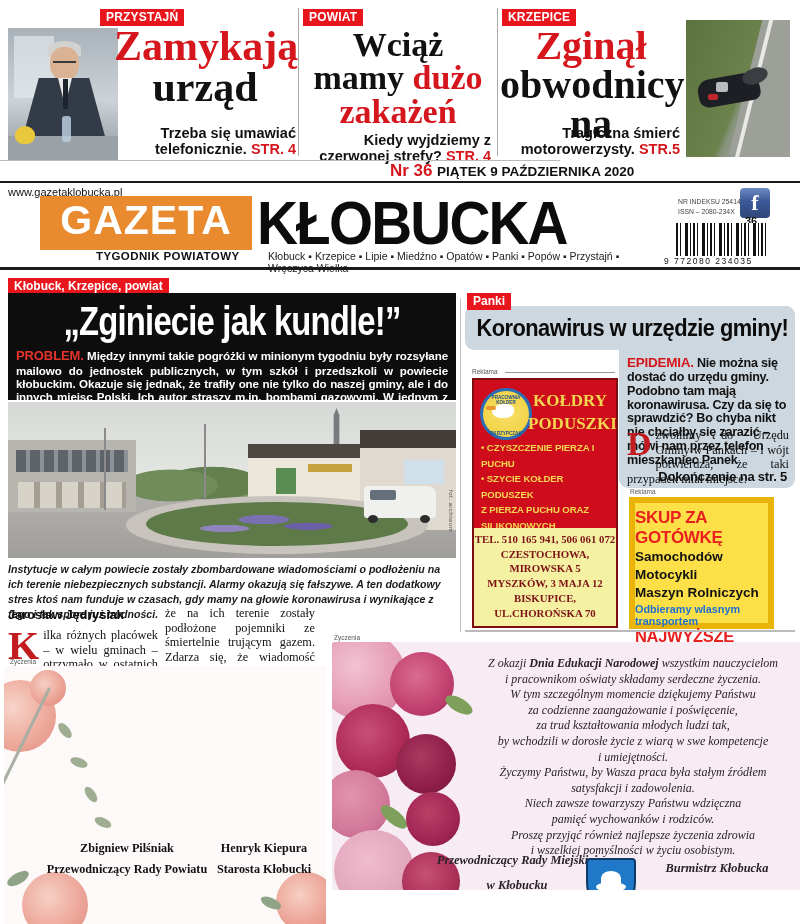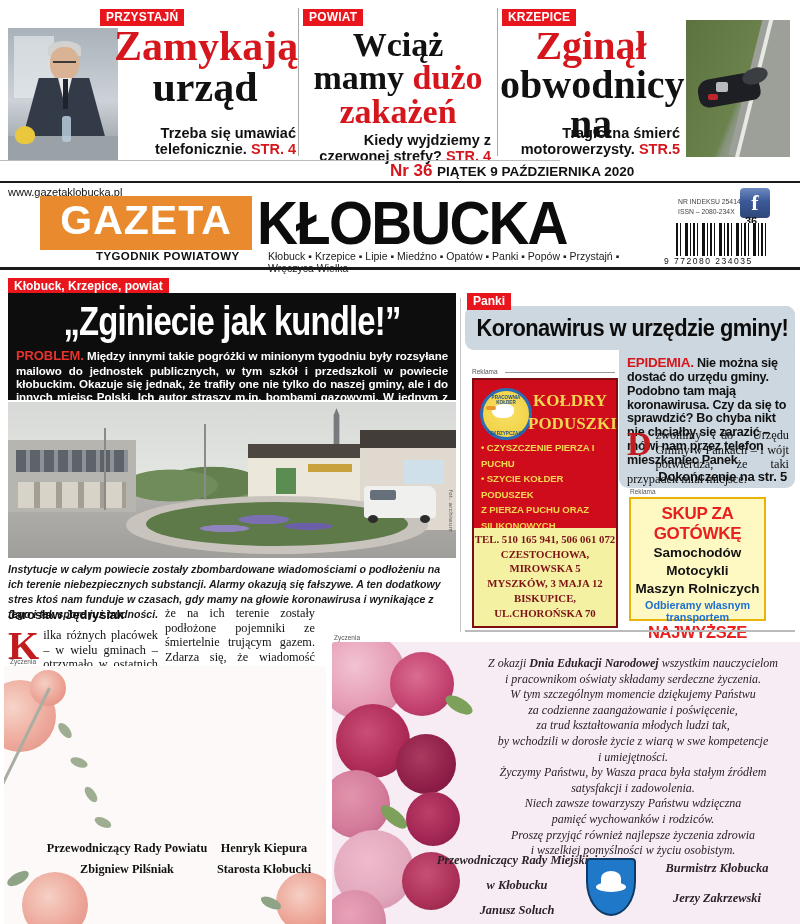--- a/index.html
+++ b/index.html
@@ -54,21 +54,21 @@
   .ad1-title{font-family:"Liberation Serif",serif;font-weight:bold;color:#f2d64f;font-size:17px;
              line-height:1.35;text-align:center;}
   .ad1-items{font-weight:bold;color:#f2d64f;font-size:9.6px;line-height:1.62;letter-spacing:-.1px;}
   .ad1-foot{background:#f4f1a3;font-family:"Liberation Serif",serif;font-weight:bold;color:#7c1216;
             font-size:10.8px;line-height:1.38;text-align:center;}
   .logo-circle{background:radial-gradient(circle at 50% 45%,#f8df6a,#f0cf3a);border:3px solid #2a6db5;
                border-radius:50%;}
   .logo-txt{font-size:4.6px;font-weight:bold;color:#1c4f8a;text-align:center;line-height:1.1;}
   .pelican{position:absolute;left:9px;top:13px;width:22px;height:14px;background:#fff;border-radius:60% 40% 50% 50%;}
   .pelican:before{content:"";position:absolute;left:-6px;top:2px;width:10px;height:4px;background:#e8962e;border-radius:2px;}
-  .ad2{background:#fef9c3;border:2px solid #eab308;text-align:center;}
+  .ad2{background:#fde047;border:6px solid #eab308;text-align:left;}
   .ad2-title{font-weight:bold;font-size:17px;color:#e8201f;letter-spacing:-.3px;}
   .ad2-items{font-weight:bold;font-size:13.5px;line-height:1.32;color:#121212;}
   .ad2-transport{font-weight:bold;font-size:10.8px;color:#1d6fd1;}
   .ad2-prices{font-weight:bold;font-size:16.5px;color:#e8201f;letter-spacing:-.3px;}
   .ad2-phone{font-weight:bold;font-size:20px;color:#1d6fd1;letter-spacing:.5px;}
   
   .cardL{background:#fcf9f8;}
   .cardR{background:#f7ecf3;}
   .cardL-txt{font-family:"Liberation Serif",serif;font-size:12.4px;line-height:1.76;text-align:center;color:#222;}
   .cardL-sig{font-family:"Liberation Serif",serif;font-weight:bold;font-size:12.2px;line-height:1.75;text-align:center;}
@@ -254,21 +254,21 @@
   <div class="abs ad2" style="left:629px;top:497px;width:133px;height:120px;">
     <div class="ad2-title" style="margin-top:5px;">SKUP ZA GOTÓWKĘ</div>
     <div class="ad2-items">Samochodów<br>Motocykli<br>Maszyn Rolniczych</div>
     <div class="ad2-transport" style="margin-top:2px;">Odbieramy wlasnym transportem</div>
     <div class="ad2-prices">NAJWYŻSZE CENY!!!</div>
     <div class="ad2-phone">TEL. 533 210 534</div>
   </div>
   <div class="abs hr-gray" style="left:465px;top:630px;width:330px;height:2px;"></div>
 
   <div class="abs smalllabel" style="left:334px;top:634px;">Życzenia</div>
-  <div class="abs cardR photo" style="left:332px;top:642px;width:468px;height:282px;">
+  <div class="abs cardR photo" style="left:332px;top:642px;width:468px;height:248px;">
     <div>
       <div class="rose" style="left:-14px;top:-10px;width:88px;height:88px;background:radial-gradient(circle at 42% 38%,#f2c3d2,#e59cb4 55%,#d07d99);"></div>
       <div class="rose" style="left:58px;top:10px;width:64px;height:64px;background:radial-gradient(circle at 42% 38%,#da6d90,#c2406e 60%,#9c2c55);"></div>
       <div class="leaf" style="left:112px;top:56px;width:30px;height:14px;transform:rotate(30deg);background:#7da05a;"></div>
       <div class="rose" style="left:4px;top:62px;width:74px;height:74px;background:radial-gradient(circle at 42% 38%,#c94f77,#ad2a56 60%,#821c41);"></div>
       <div class="leaf" style="left:70px;top:104px;width:34px;height:15px;transform:rotate(-18deg);background:#6f944e;"></div>
       <div class="rose" style="left:64px;top:92px;width:60px;height:60px;background:radial-gradient(circle at 42% 38%,#aa3a60,#8f1e48 60%,#6d1535);"></div>
       <div class="rose" style="left:-10px;top:128px;width:68px;height:68px;background:radial-gradient(circle at 42% 38%,#e294ac,#d37a9a 58%,#b95c80);"></div>
       <div class="leaf" style="left:46px;top:168px;width:32px;height:14px;transform:rotate(40deg);background:#7da05a;"></div>
       <div class="rose" style="left:74px;top:150px;width:54px;height:54px;background:radial-gradient(circle at 42% 38%,#bc3f67,#a12553 60%,#7c1a3e);"></div>
@@ -297,22 +297,22 @@
       <div class="leaf" style="left:52px;top:60px;width:18px;height:9px;transform:rotate(50deg);"></div>
       <div class="leaf" style="left:66px;top:92px;width:18px;height:9px;transform:rotate(20deg);"></div>
       <div class="leaf" style="left:78px;top:124px;width:18px;height:9px;transform:rotate(55deg);"></div>
       <div class="leaf" style="left:90px;top:152px;width:18px;height:9px;transform:rotate(25deg);"></div>
       <div class="rose" style="left:18px;bottom:-14px;width:66px;height:66px;background:radial-gradient(circle at 40% 38%,#f6d0c5,#eda89b 55%,#de8a7f);"></div>
       <div class="leaf" style="left:2px;bottom:40px;width:24px;height:11px;transform:rotate(-30deg);background:#8fa386;"></div>
       <div class="rose" style="right:-10px;bottom:-8px;width:60px;height:60px;background:radial-gradient(circle at 40% 38%,#f6cfc4,#eca496 55%,#dd8679);"></div>
       <div class="leaf" style="right:44px;bottom:16px;width:22px;height:10px;transform:rotate(25deg);background:#8fa386;"></div>
     </div>
     <div class="abs cardL-sig" style="left:36px;top:172px;width:174px;">
+      <div>Zbigniew Pilśniak</div>
       <div>Przewodniczący Rady Powiatu</div>
-      <div>Zbigniew Pilśniak</div>
     </div>
     <div class="abs cardL-sig" style="left:200px;top:172px;width:120px;">
       <div>Henryk Kiepura</div>
       <div>Starosta Kłobucki</div>
     </div>
   </div>
 
 </div>
 
 </body></html>

